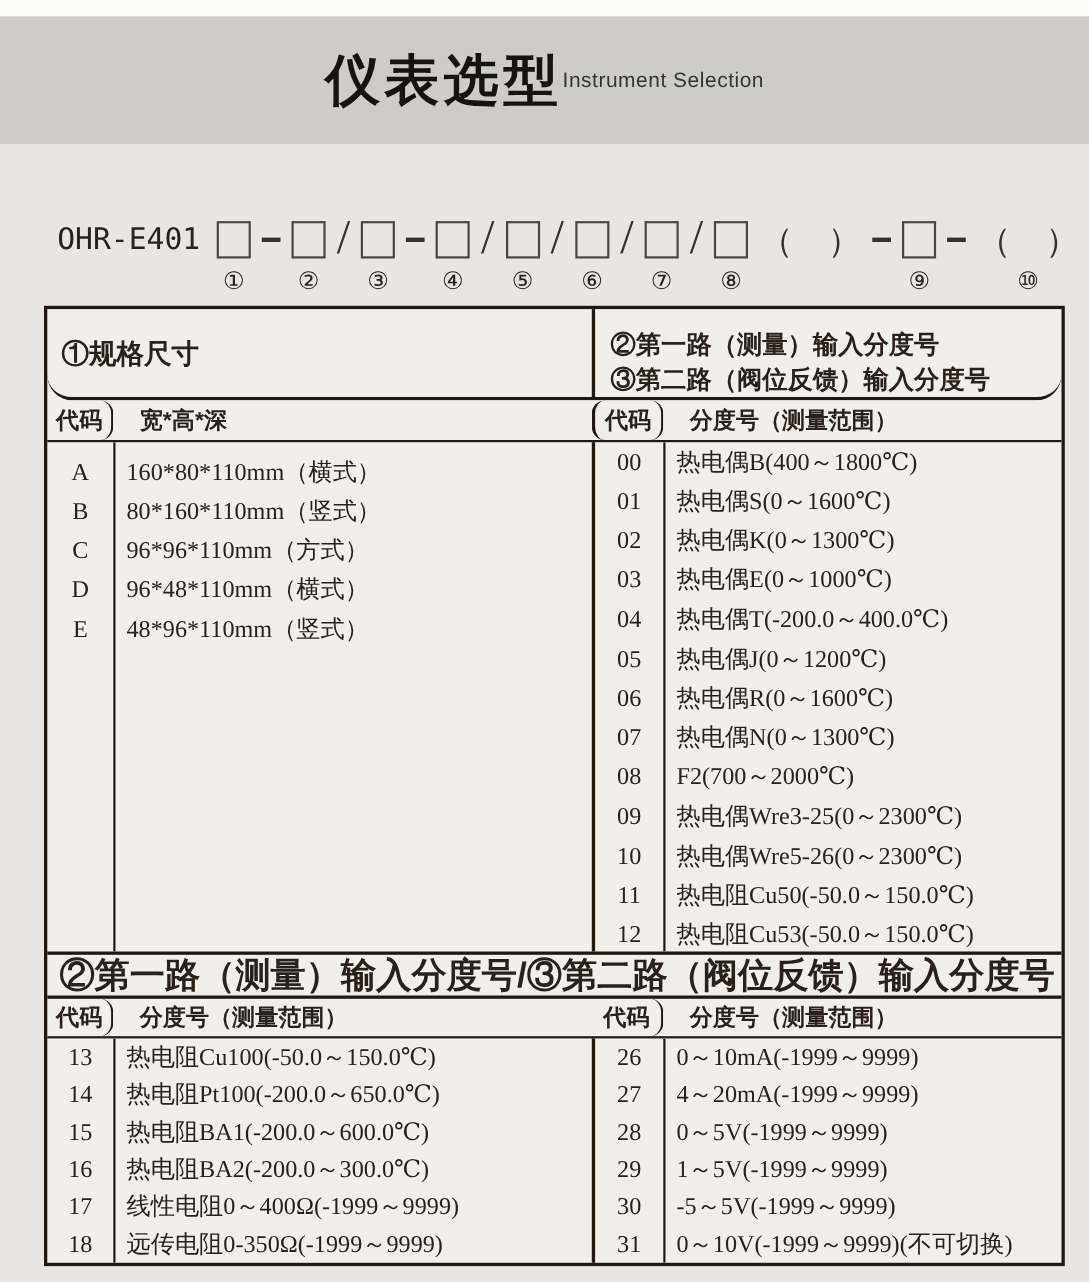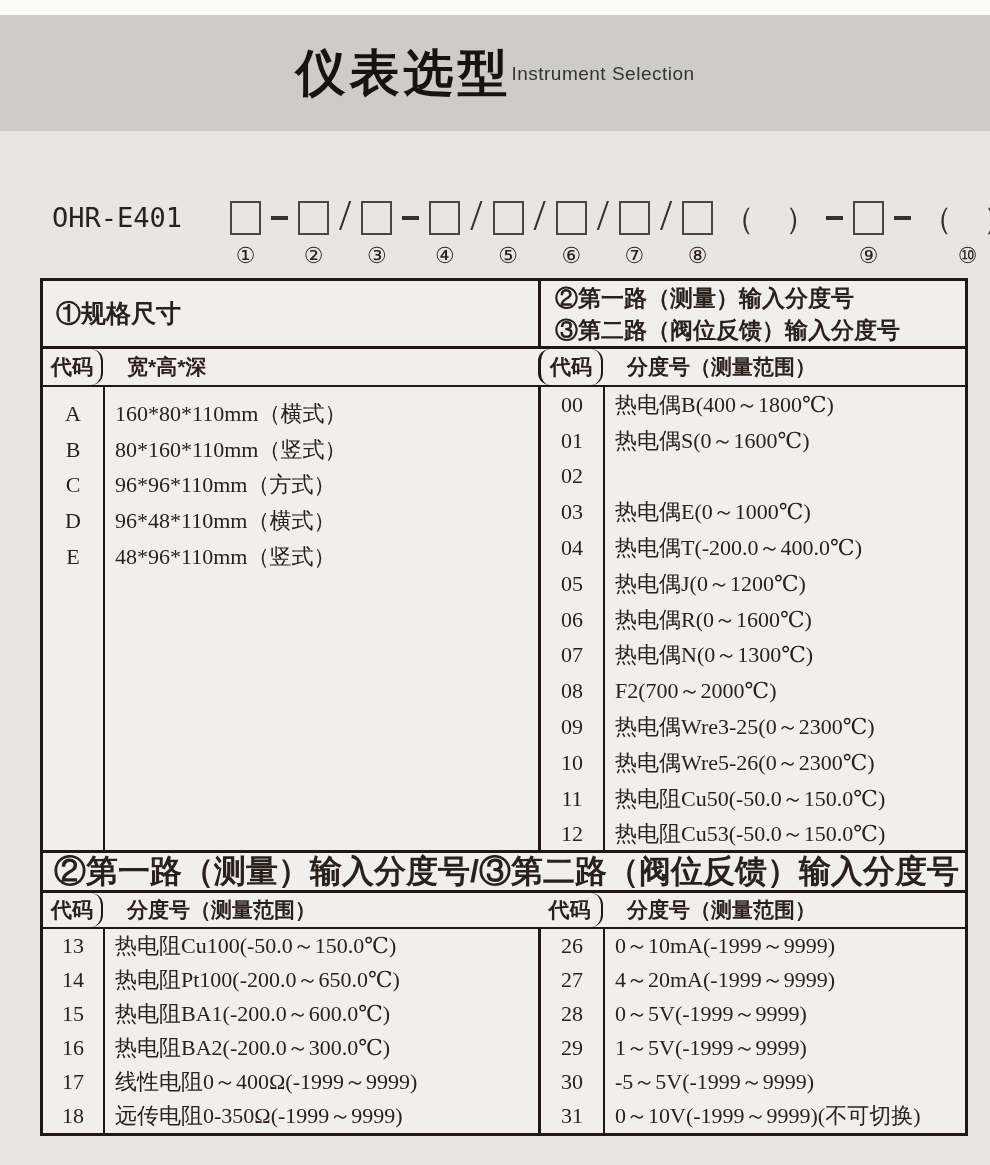--- a/index.html
+++ b/index.html
@@ -22,21 +22,21 @@
     letter-spacing: 4px; line-height: 1.05;
   }
   .band-sub {
     font-family: "Liberation Sans", "DejaVu Sans", sans-serif;
     font-size: 19px; color: #343434; letter-spacing: 0.5px; margin-top: 1px;
   }
 
   
   .model-line {
     margin: 70px 0 10px 52px;
-    display: flex; align-items: flex-start; gap: 33px;
+    display: flex; align-items: flex-start;
   }
   .model-prefix {
     font-family: "DejaVu Sans Mono", "Liberation Mono", monospace;
     font-size: 27px; color: #2b211b; line-height: 34px; margin-right: 10px; white-space: nowrap;
   }
   .segments { display: flex; align-items: flex-start; }
   .seg { display: flex; flex-direction: column; align-items: center; margin: 0 5px; }
   .seg-sym {
     height: 34px; display: flex; align-items: center; justify-content: center;
     font-size: 30px; color: #38302a; line-height: 1;
@@ -51,21 +51,21 @@
   }
 
   
   .sel-table {
     margin-left: 40px; width: 928px;
     border: 3px solid #211812; background: #f0efec;
   }
   .bline2 { border-bottom: 2px solid #211812; }
   .bline3 { border-bottom: 3px solid #211812; }
 
-  .t1-header { display: grid; grid-template-columns: 495px 1fr; height: 68px; }
+  .t1-header { display: grid; grid-template-columns: 495px 1fr; height: 83px; border-radius: 23px; }
   .t1-header .h-left {
     display: flex; align-items: center; padding-left: 13px;
     font-family: "Liberation Sans", sans-serif; font-weight: 700; font-size: 25px;
   }
   .t1-header .h-right {
     border-left: 3px solid #211812;
     display: flex; flex-direction: column; justify-content: flex-end; padding-left: 14px;
     font-family: "Liberation Sans", sans-serif; font-weight: 700; font-size: 23px; line-height: 1.4;
   }
 
@@ -242,20 +242,21 @@
         <div class="t-row">
           <div class="code">00</div>
           <div class="desc">热电偶B(400～1800℃)</div>
         </div>
         <div class="t-row">
           <div class="code">01</div>
           <div class="desc">热电偶S(0～1600℃)</div>
         </div>
         <div class="t-row">
           <div class="code">02</div>
+          <div class="desc">热电偶K(0～1300℃)</div>
         </div>
         <div class="t-row">
           <div class="code">03</div>
           <div class="desc">热电偶E(0～1000℃)</div>
         </div>
         <div class="t-row">
           <div class="code">04</div>
           <div class="desc">热电偶T(-200.0～400.0℃)</div>
         </div>
         <div class="t-row">

